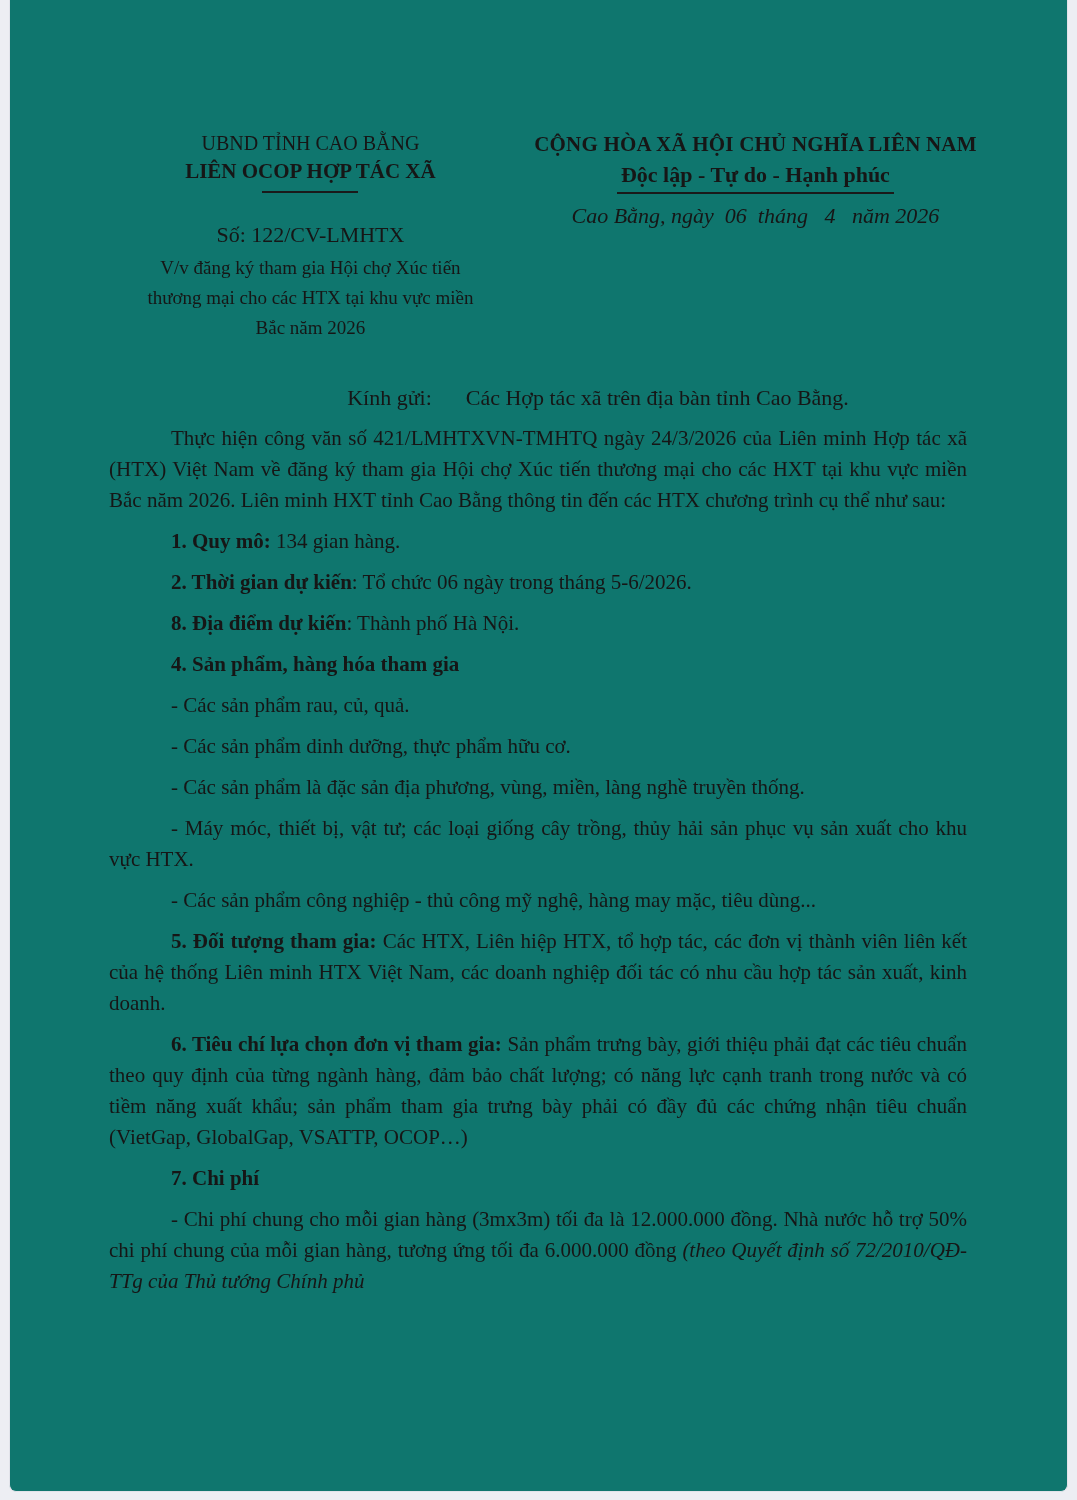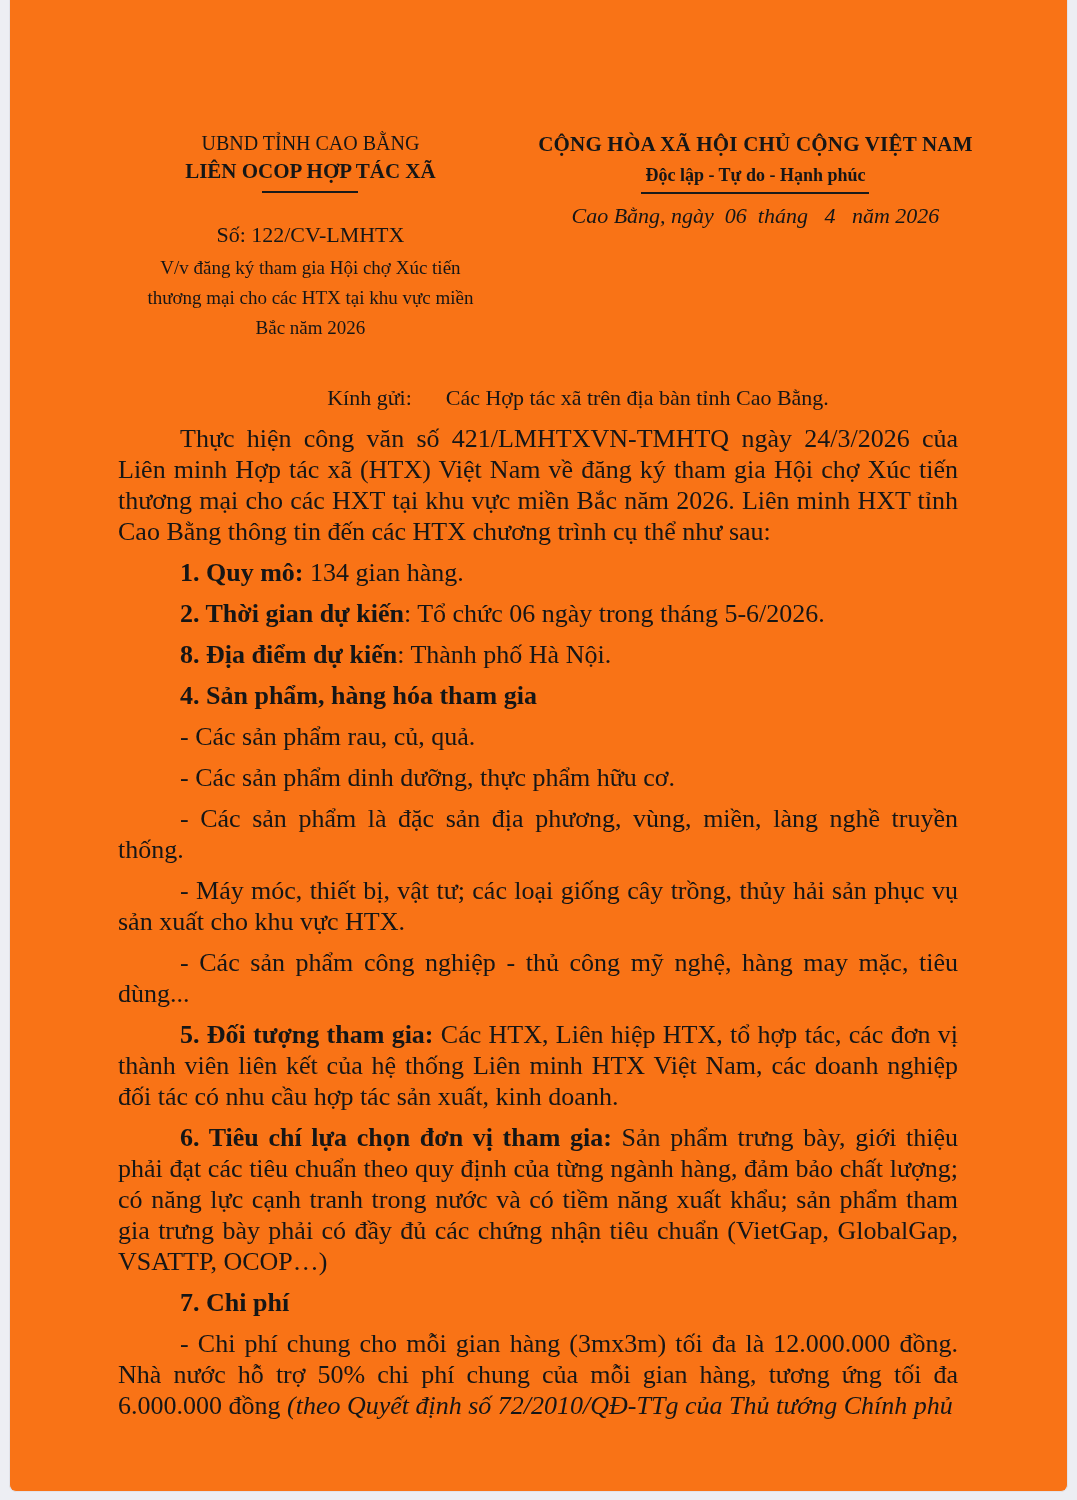--- a/index.html
+++ b/index.html
@@ -7,50 +7,50 @@
     width:1077px;height:1500px;
     background:#edeef3;
     font-family:"Liberation Serif","DejaVu Serif",serif;
     color:#161616;
     position:relative;
     overflow:hidden;
   }
   .page{
     position:absolute;
     left:9px;top:0;right:9px;bottom:8px;
-    background:#f97316;
+    background:#0f766e;
     border:1px solid #e2e3ea;
     border-top:none;
     border-radius:0 0 7px 7px;
     box-sizing:border-box;
     padding:130px 92px 0 91px;
   }
   
   .header{display:flex;justify-content:space-between;align-items:flex-start;}
   .h-left{width:425px;text-align:center;}
   .h-right{width:478px;margin-right:-16px;text-align:center;}
   .org-parent{font-size:20px;line-height:27px;}
   .org-name{font-size:21px;font-weight:bold;line-height:28px;}
   .org-underline{width:96px;height:2px;background:#1a1a1a;margin:6px auto 0;}
   .doc-number{font-size:22px;margin-top:28px;line-height:28px;}
   .subject{font-size:19px;line-height:30px;width:356px;margin:4px auto 0;}
   .nation{font-size:21px;font-weight:bold;line-height:28px;letter-spacing:.2px;}
   .motto-wrap{margin-top:3px;}
-  .motto{display:inline-block;font-size:18px;font-weight:bold;line-height:28px;
+  .motto{display:inline-block;font-size:22px;font-weight:bold;line-height:28px;
          border-bottom:2px solid #1a1a1a;padding:0 4px 3px;}
   .place-date{font-size:22px;font-style:italic;margin-top:8px;line-height:28px;white-space:pre-wrap;}
   
   .recipient{margin-top:40px;text-align:center;font-size:22px;line-height:30px;}
-  .recipient-inner{position:relative;left:40px;}
+  .recipient-inner{position:relative;left:60px;}
   .recipient-gap{display:inline-block;width:34px;}
   
   .doc-body{margin-top:6px;}
   .doc-body p{
-    margin:10px 17px;
-    font-size:26px;
+    margin:10px 8px;
+    font-size:21px;
     line-height:31px;
     text-align:justify;
     text-indent:62px;
   }
   .b{font-weight:bold;}
   .i{font-style:italic;}
 </style>
 </head>
 <body>
 
@@ -58,21 +58,21 @@
 
   <div class="header">
     <div class="h-left">
       <div class="org-parent">UBND TỈNH CAO BẰNG</div>
       <div class="org-name">LIÊN OCOP HỢP TÁC XÃ</div>
       <div class="org-underline"></div>
       <div class="doc-number">Số: 122/CV-LMHTX</div>
       <div class="subject">V/v đăng ký tham gia Hội chợ Xúc tiến thương mại cho các HTX tại khu vực miền Bắc năm 2026</div>
     </div>
     <div class="h-right">
-      <div class="nation">CỘNG HÒA XÃ HỘI CHỦ CỘNG VIỆT NAM</div>
+      <div class="nation">CỘNG HÒA XÃ HỘI CHỦ NGHĨA LIÊN NAM</div>
       <div class="motto-wrap">
         <span class="motto">Độc lập - Tự do - Hạnh phúc</span>
       </div>
       <div class="place-date">Cao Bằng, ngày  06  tháng   4   năm 2026</div>
     </div>
   </div>
 
   <div class="recipient">
     <span class="recipient-inner"><span>Kính gửi:</span><span class="recipient-gap"></span><span>Các Hợp tác xã trên địa bàn tỉnh Cao Bằng.</span></span>
   </div>

